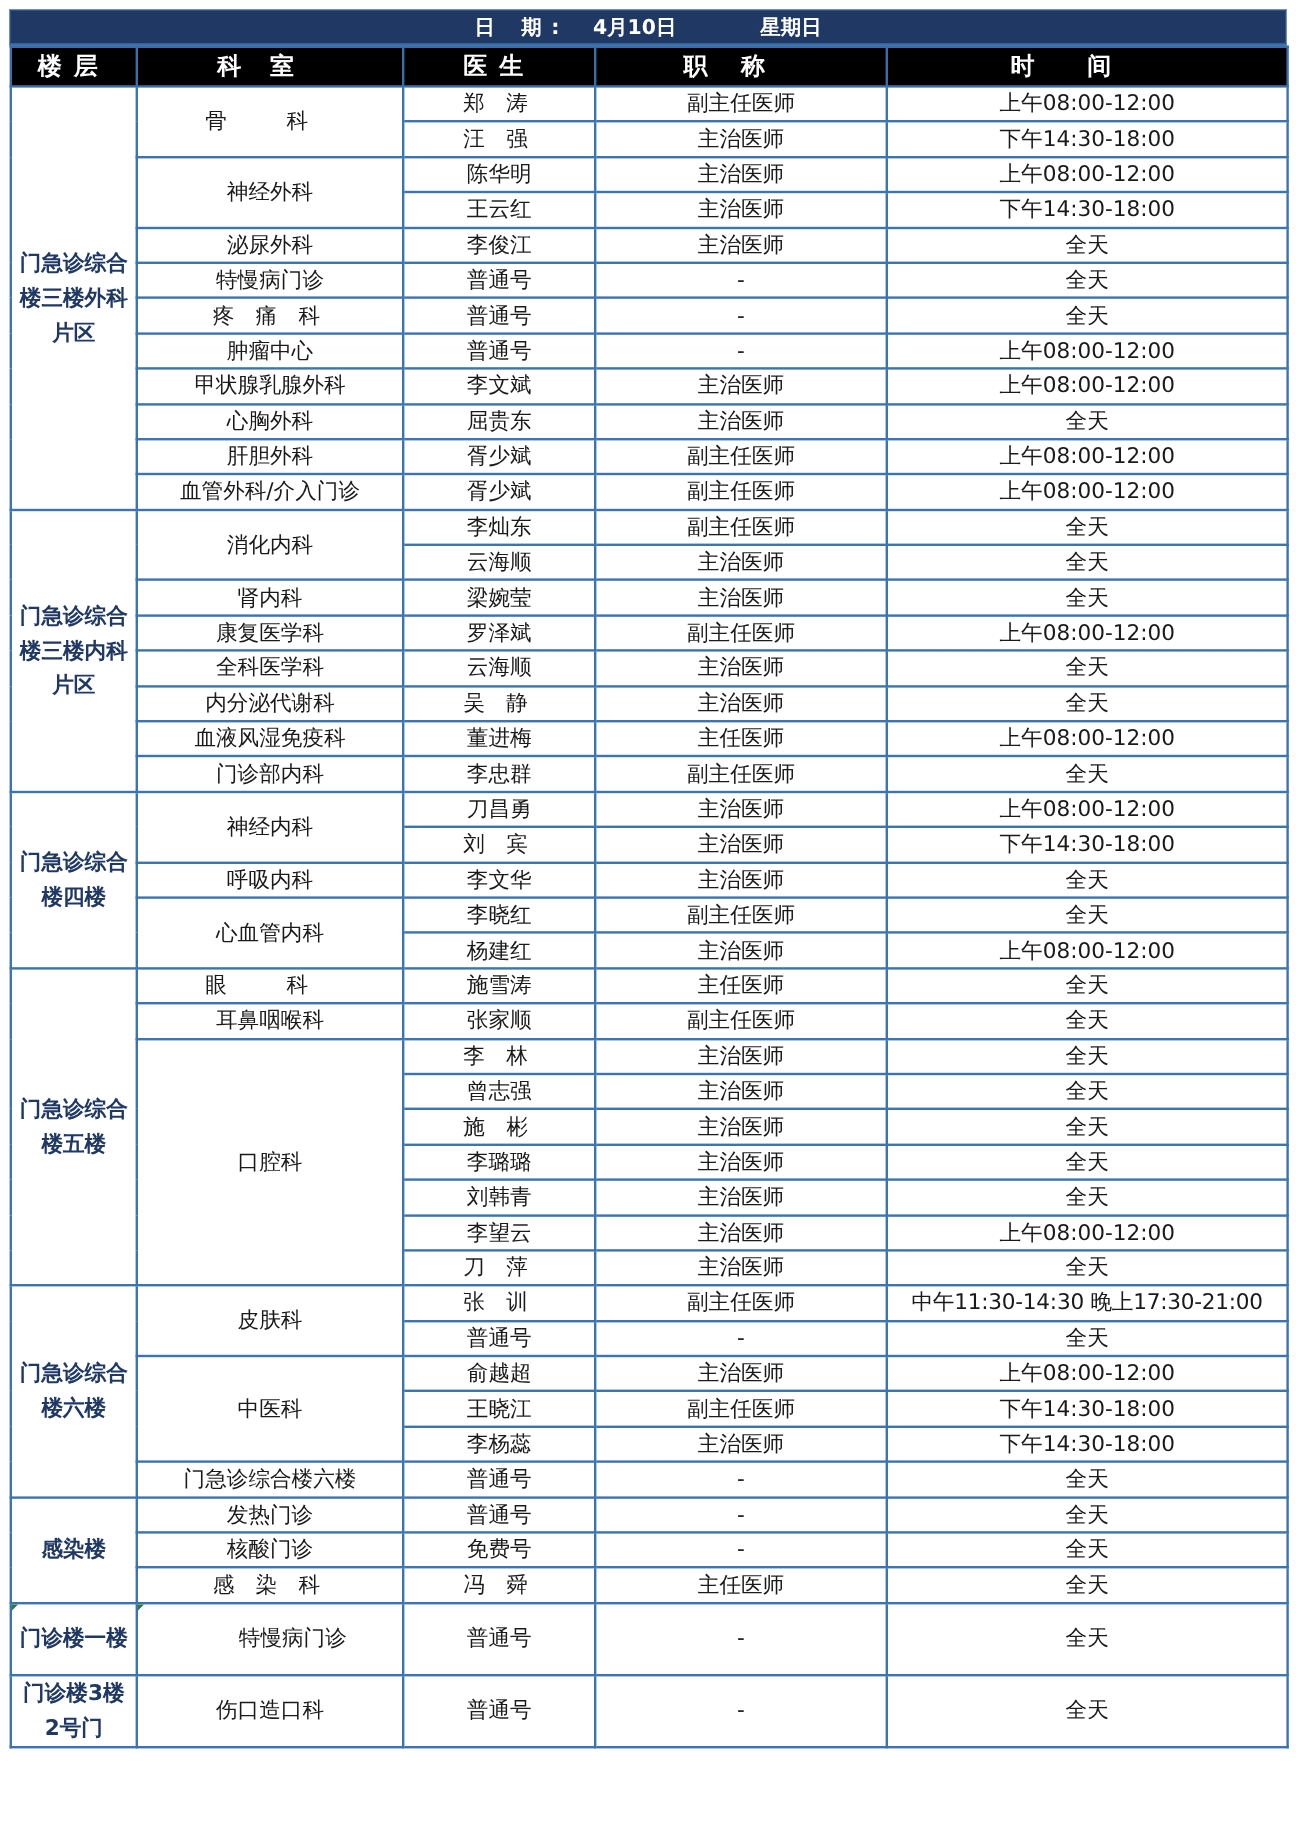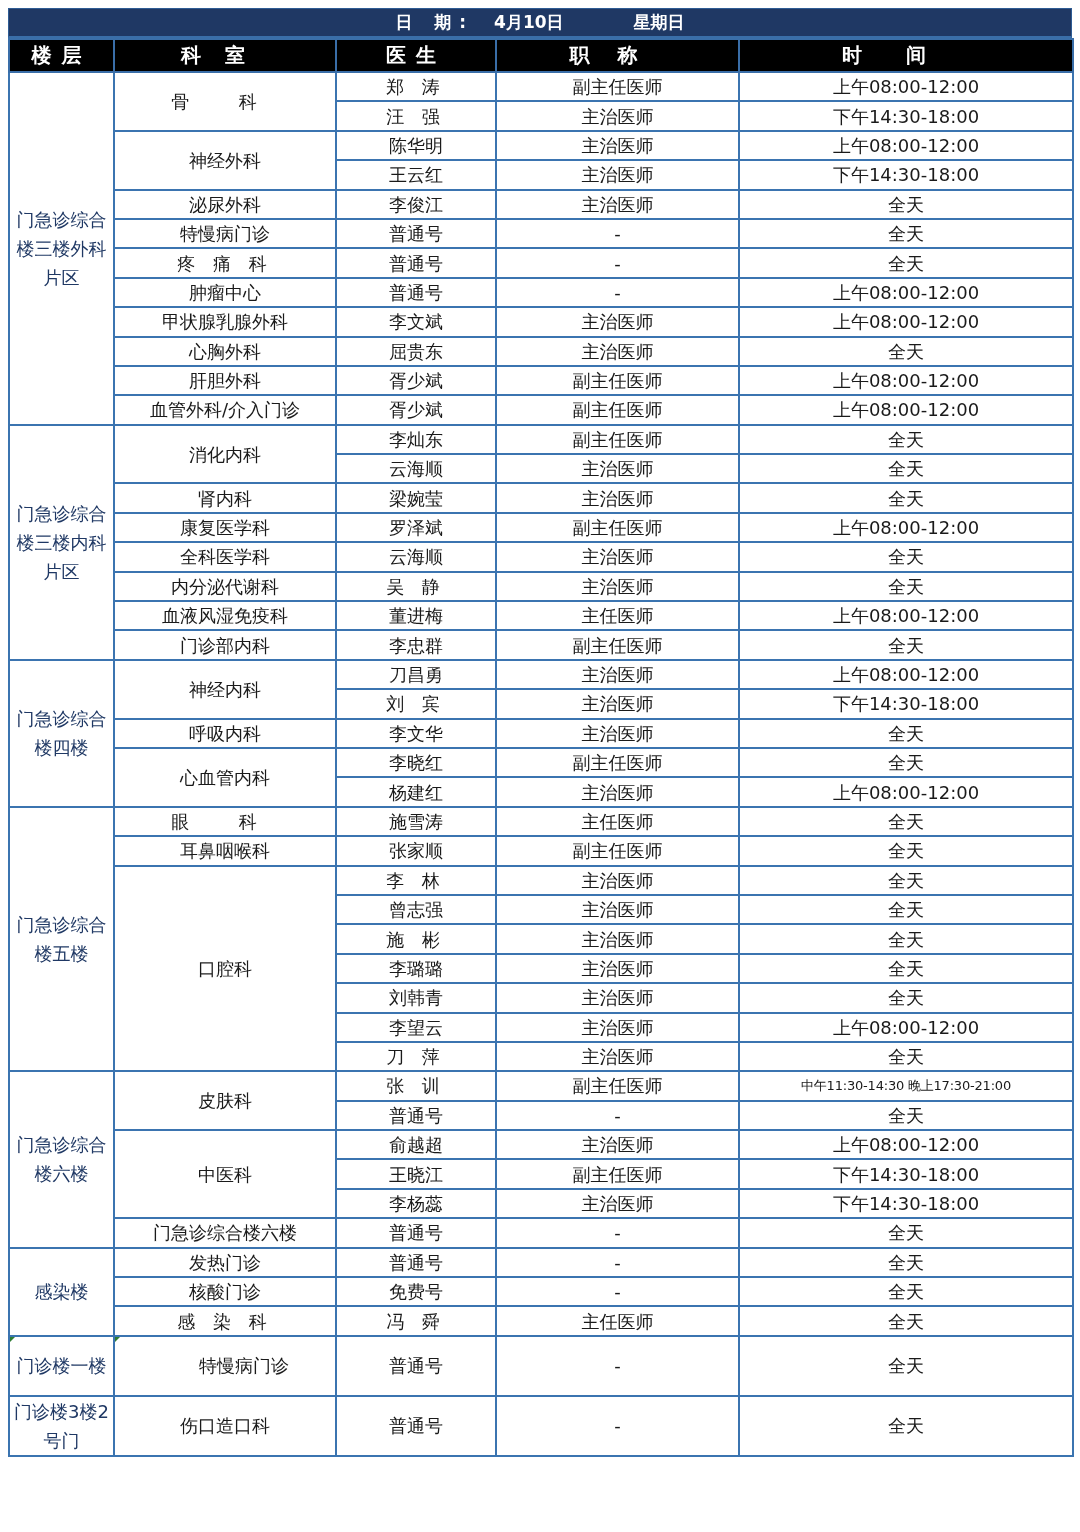--- a/index.html
+++ b/index.html
@@ -24,27 +24,27 @@
   th {
     background: #000000; color: #ffffff; font-weight: bold; font-size: 20px;
     height: 33px; border: 2px solid #3a6ea8; letter-spacing: 10px;
   }
   td {
     border: 2px solid #3b74b0; text-align: center; vertical-align: middle;
     font-size: 18px; height: 29.4px; line-height: 25px; padding: 0 2px;
     white-space: nowrap; color: #1a1a1a;
   }
   td.floor {
-    color: #1f3864; font-weight: normal; font-size: 18px; line-height: 29px;
+    color: #1f3864; font-weight: bold; font-size: 18px; line-height: 29px;
     white-space: normal; padding: 0 4px;
   }
   td.tall { height: 60px; margin-left: 10px; }
   td.spaced { letter-spacing: 6px; }
   td.wide-space { letter-spacing: 22px; }
-  td.time-long { font-size: 13px; letter-spacing: -0.2px; }
+  td.time-long { font-size: 18px; letter-spacing: -0.2px; }
   col.c1 { width: 105px; }
   col.c2 { width: 222px; }
   col.c3 { width: 160px; }
   col.c4 { width: 243px; }
   col.c5 { width: 334px; }
   .corner-mark { position: relative; padding-left: 40px; }
   .corner-mark::before {
     content: ""; position: absolute; left: 0; top: 0;
     border-top: 5px solid #2e7d32; border-right: 5px solid transparent;
   }

